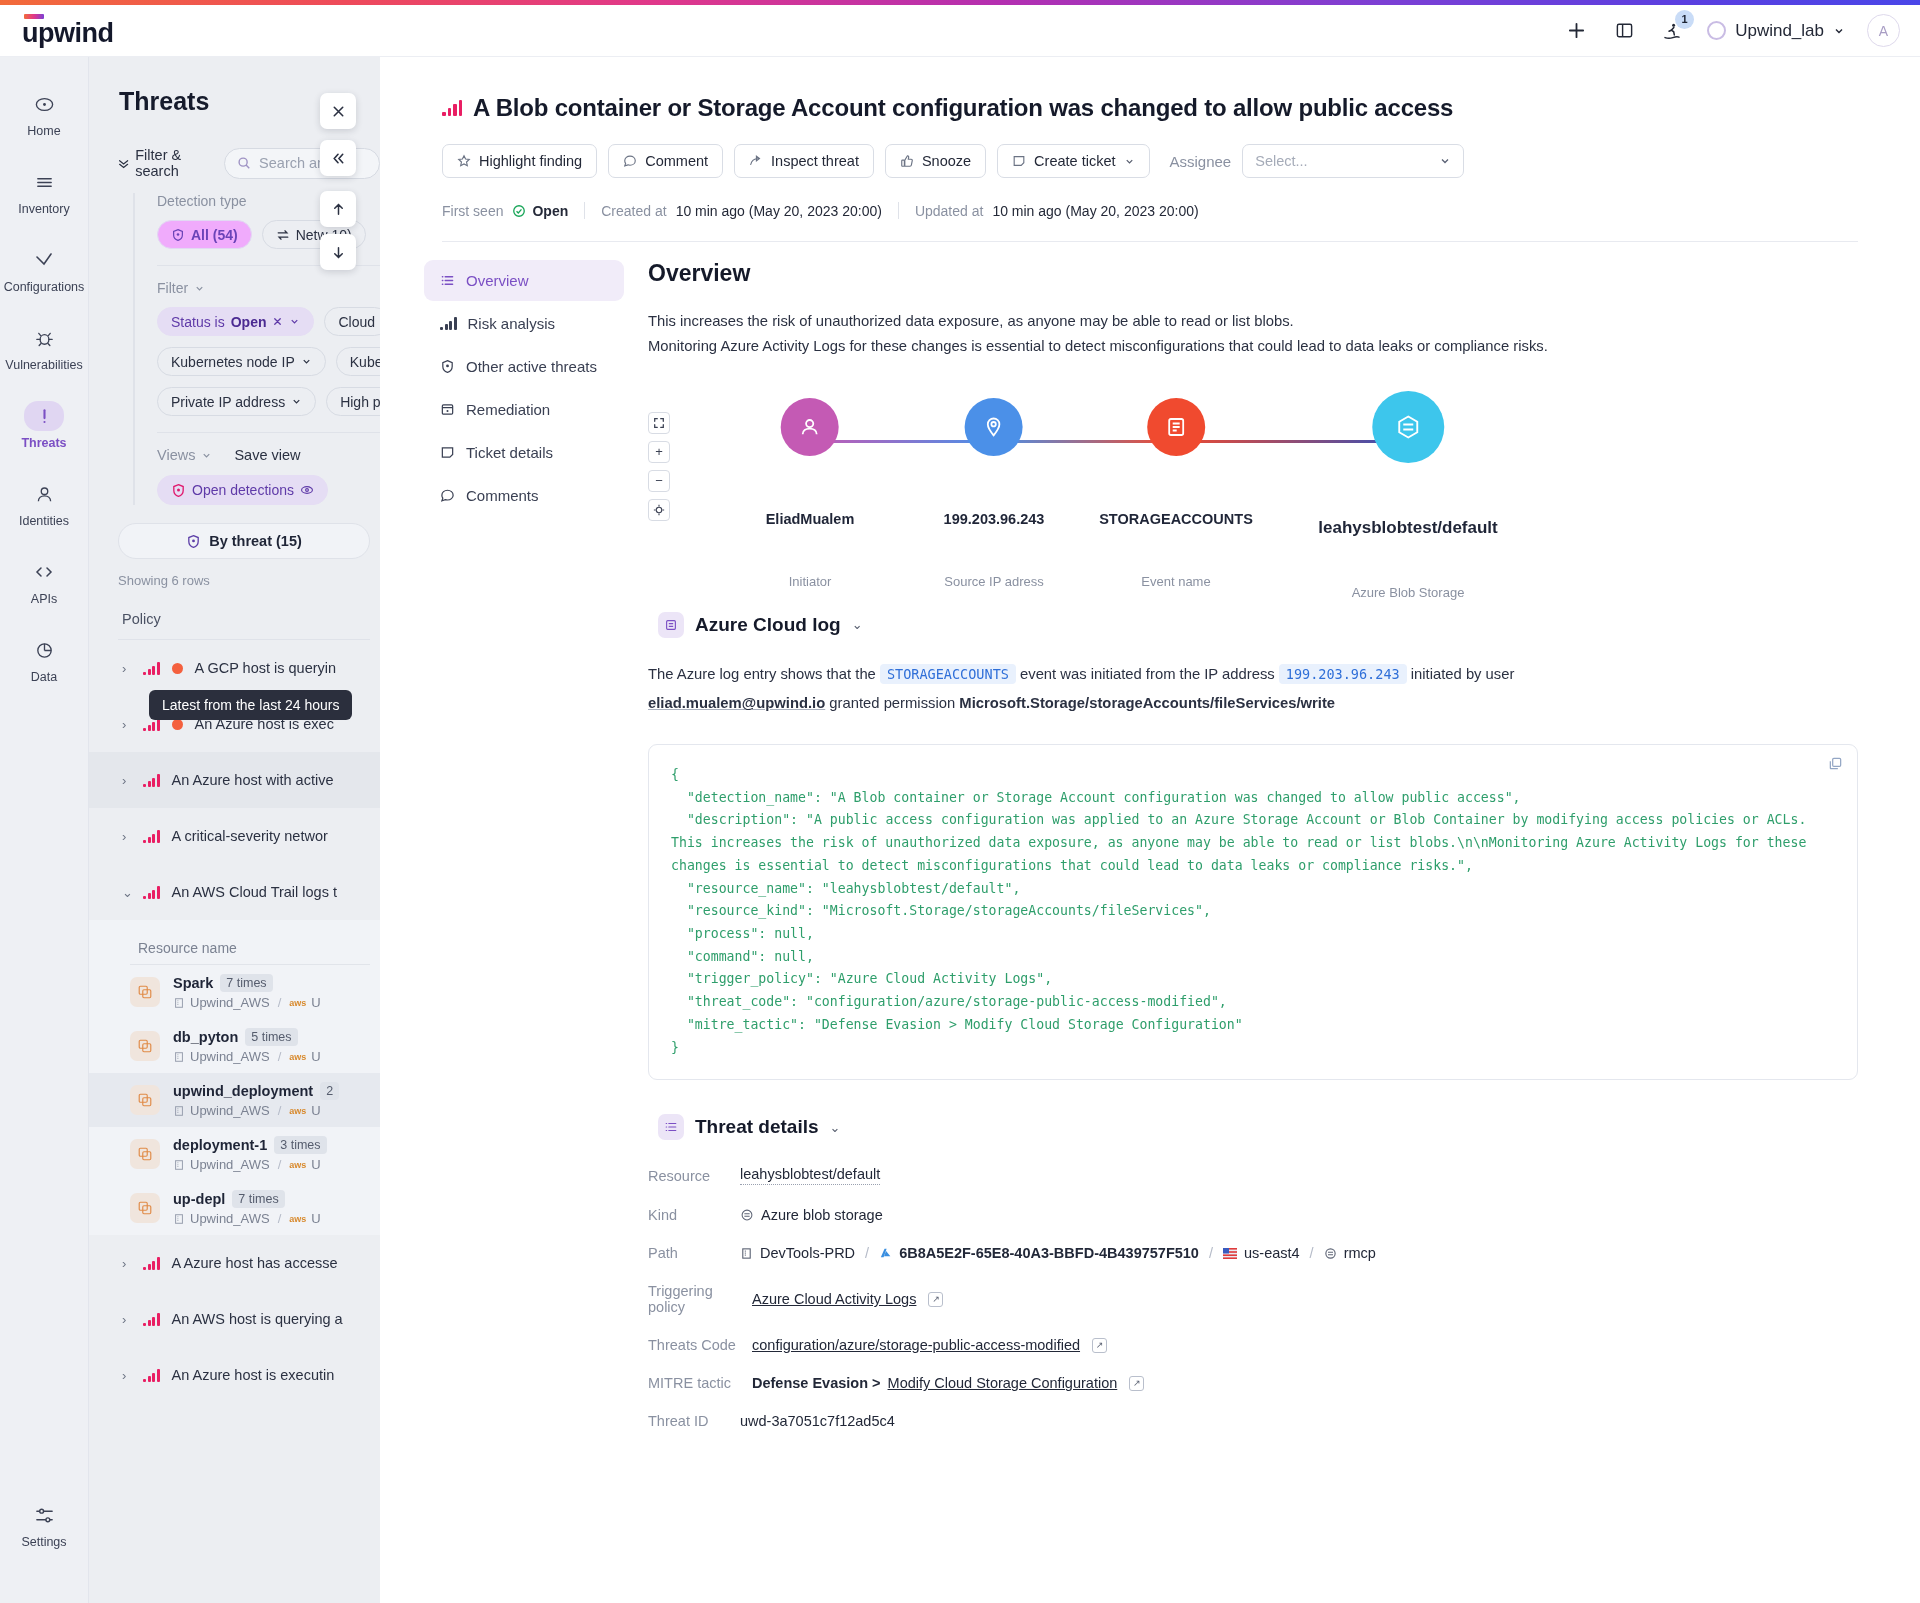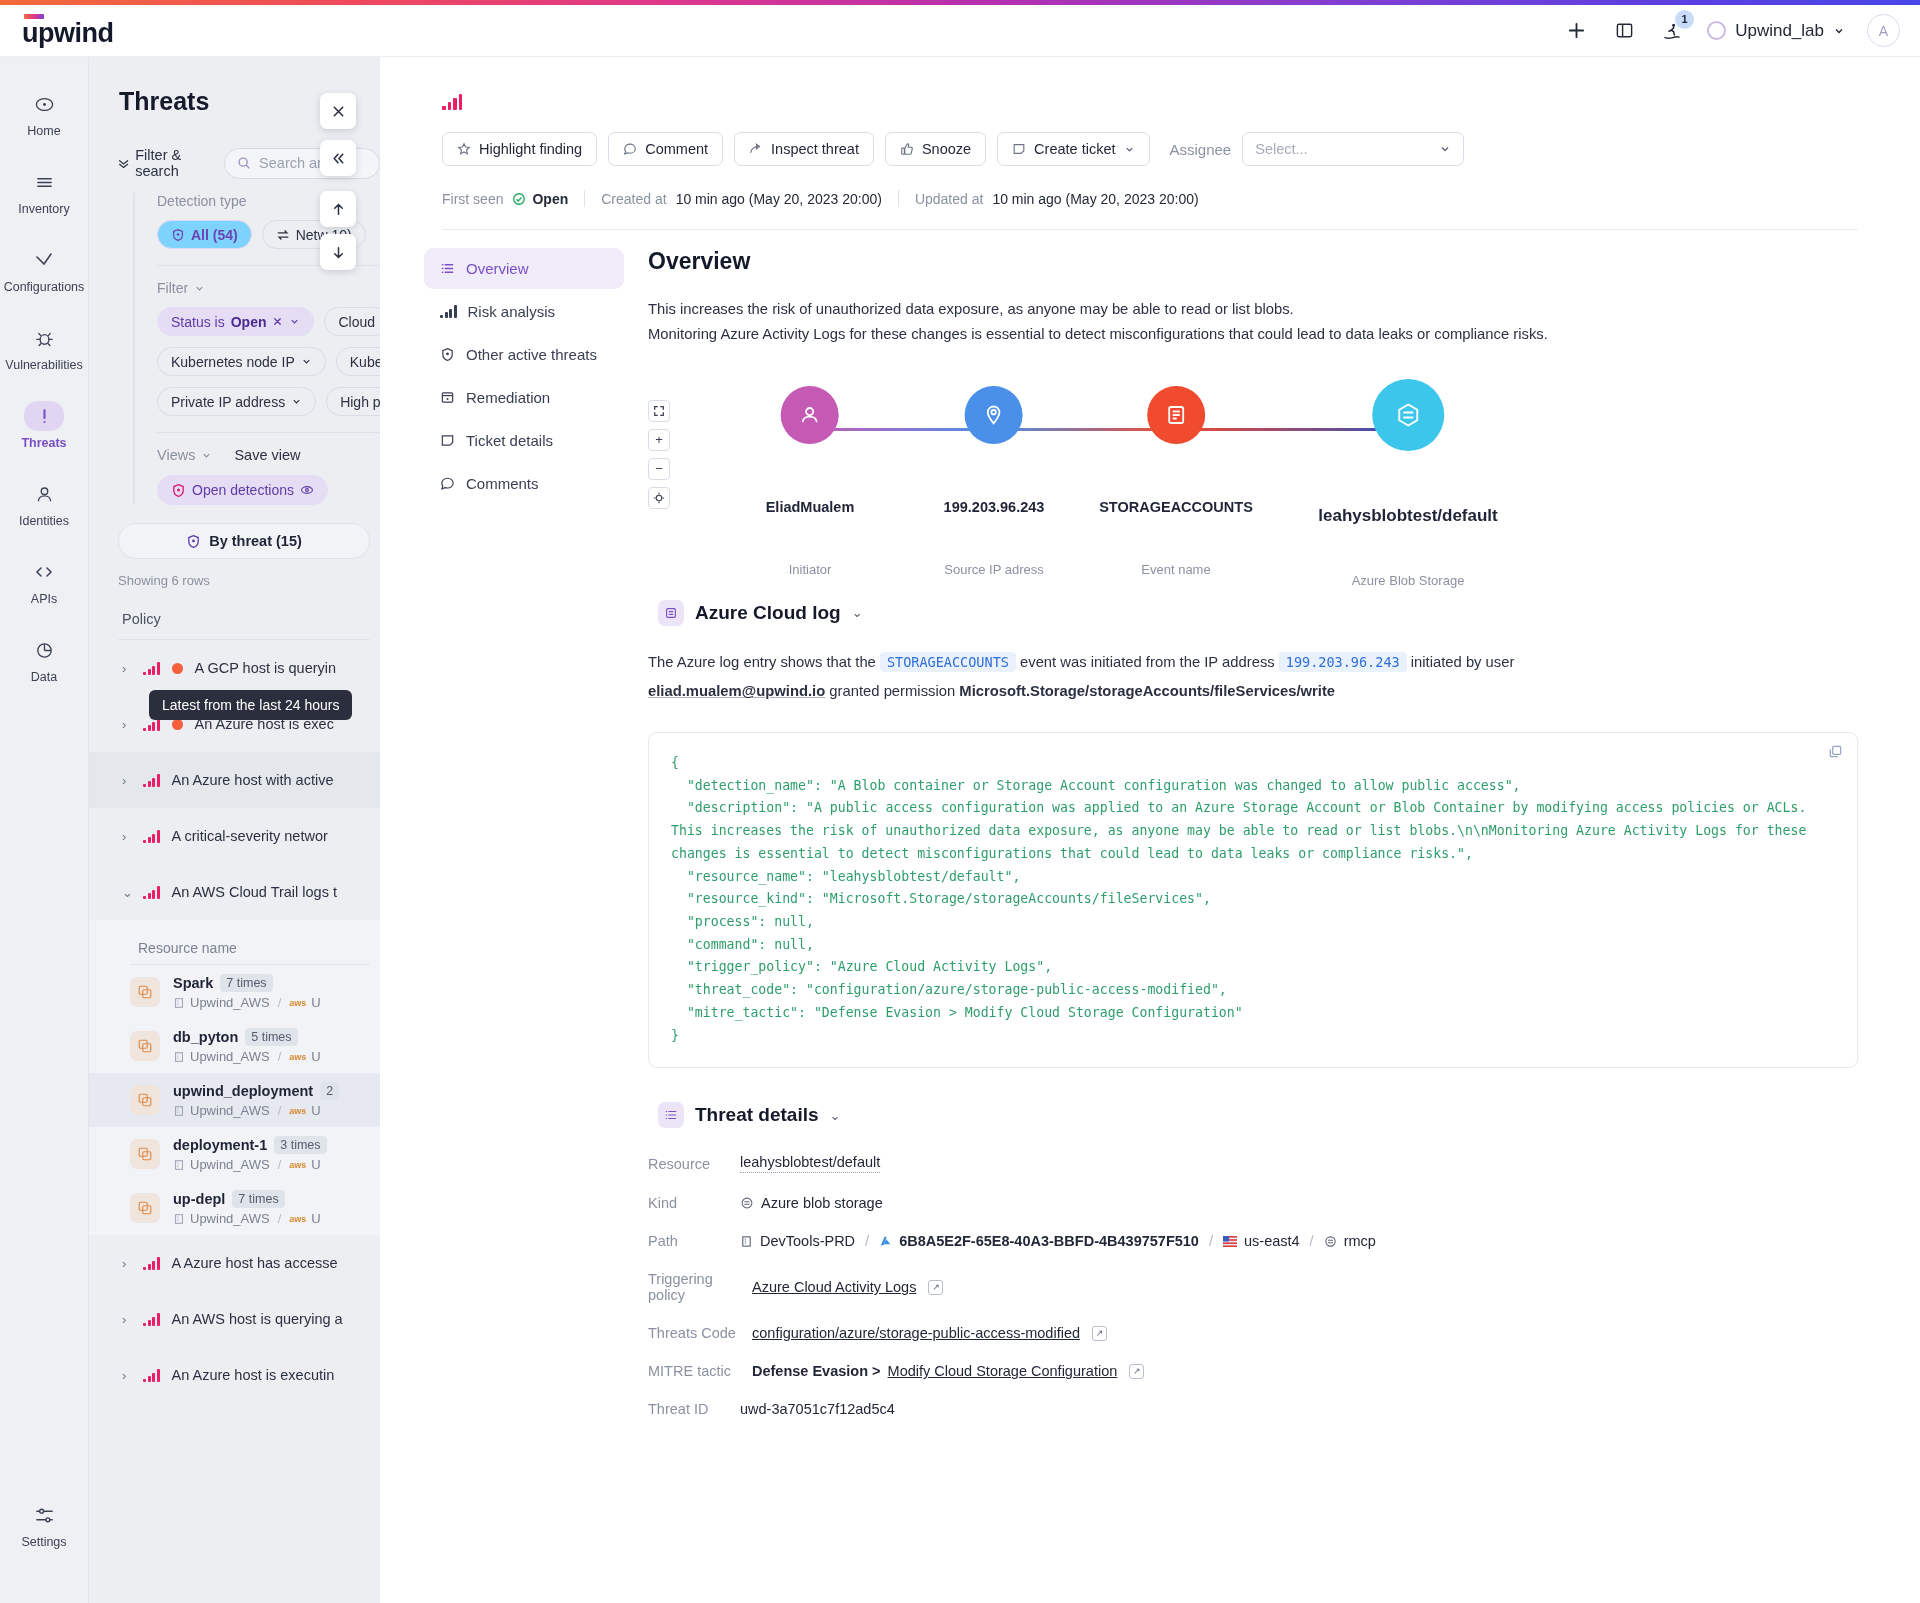--- a/index.html
+++ b/index.html
@@ -73,21 +73,21 @@
     width: 175px; overflow: hidden; white-space: nowrap;
   }
   .dw-section { margin-left: 44px; border-left: 2px solid #dfe2e9; padding-left: 22px; margin-top: 14px; }
   .dw-subtle { font-size: 14px; color: #8a91a1; }
   .chips { display: flex; gap: 10px; margin-top: 11px; flex-wrap: nowrap; }
   .chip {
     display: inline-flex; align-items: center; gap: 6px; height: 29px; padding: 0 13px;
     border-radius: 15px; border: 1px solid #d7dbe3; font-size: 14px; color: #2b3142;
     white-space: nowrap; background: transparent; cursor: pointer;
   }
-  .chip.sel { background: #7dd3fc; border-color: #e2d9f3; color: #6b43b8; font-weight: 600; }
+  .chip.sel { background: #f0abfc; border-color: #e2d9f3; color: #6b43b8; font-weight: 600; }
   .chip.filter.sel { background: #e5ddf4; border-color: #e5ddf4; color: #5f3aa8; font-weight: 400; }
   .chip.filter.sel b { color: #4b2a92; }
   .hr-line { height: 1px; background: #dfe2e9; margin: 16px 0 0 0; width: 100%; }
   .views-row { display: flex; align-items: center; gap: 22px; margin-top: 14px; font-size: 14.5px; color: #8a91a1; }
   .views-row .sv { color: #2b3142; cursor: pointer; }
   .bythreat {
     margin: 18px 0 0 29px; width: 252px; height: 36px; border-radius: 18px;
     border: 1px solid #dfe2e9; background: #f1f3f7;
     display: flex; align-items: center; justify-content: center; gap: 8px;
     font-size: 14.5px; font-weight: 700; color: #1f2537; cursor: pointer;
@@ -732,20 +732,21 @@
 
   <div class="main">
 
     <div class="m-title">
       <span class="sig-lg">
           <i></i>
           <i></i>
           <i></i>
           <i></i>
         </span>
+      <h1>A Blob container or Storage Account configuration was changed to allow public access</h1>
     </div>
 
     <div class="actions">
       <button class="abtn">
         <svg width="14" height="14" viewBox="0 0 16 16" fill="none" stroke="#6b7384" stroke-width="1.3">
             <path d="M8 2l1.8 3.8 4.2.5-3.1 2.9.9 4.1L8 11.4 4.2 13.3l.9-4.1L2 6.3l4.2-.5z"></path>
           </svg>
         <span>Highlight finding</span>
       </button>
       <button class="abtn">

